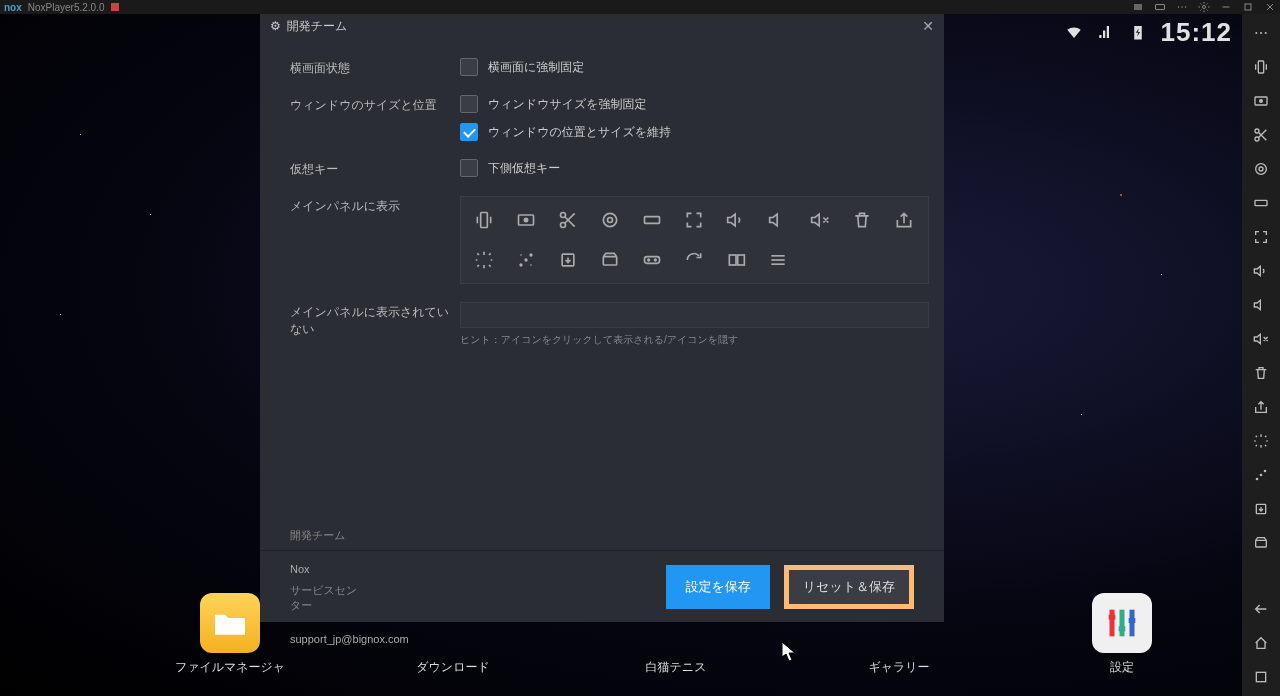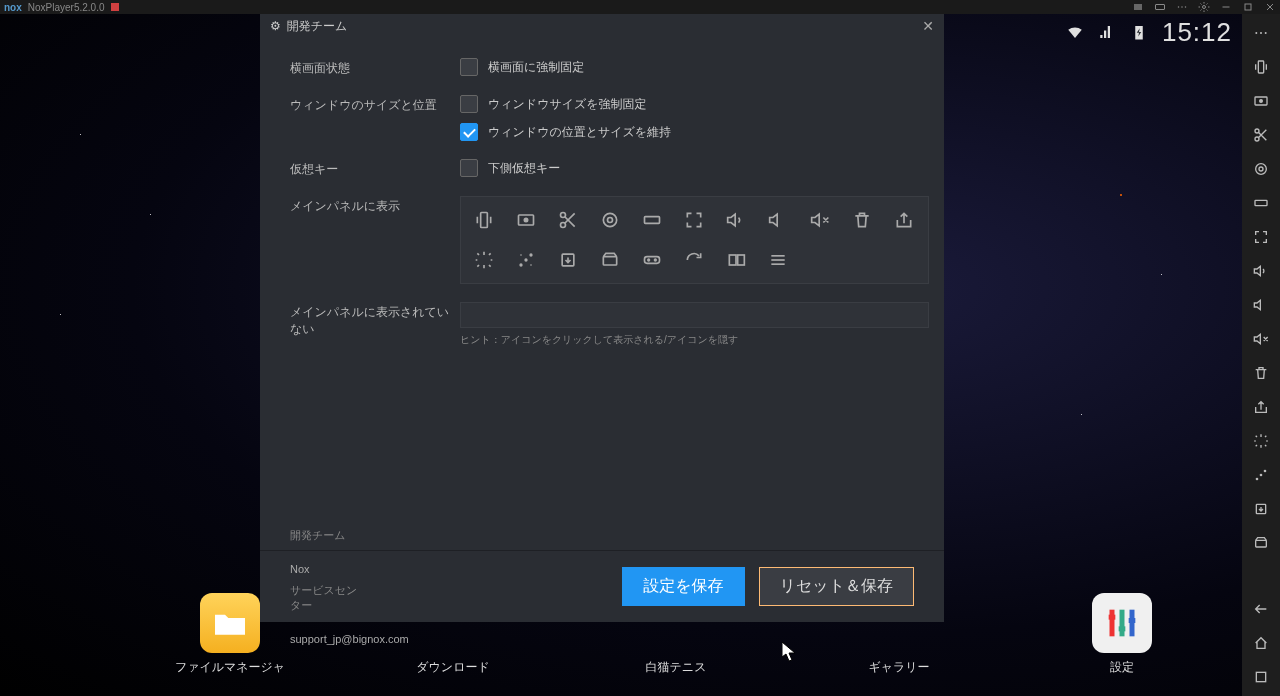--- a/index.html
+++ b/index.html
@@ -12,21 +12,21 @@
 .titlebar .win-ctrl span { cursor: pointer; color: #888; display:inline-flex; align-items:center; }
 .titlebar svg { width: 12px; height: 12px; }
 
 
 .main-shell { position: absolute; top: 14px; left: 0; right: 38px; bottom: 0; background: #0a0a1a; background-image: radial-gradient(ellipse at 70% 40%, #1a1a3a 0%, #050510 60%, #000 100%); }
 .main-shell::before, .main-shell::after { content:""; position:absolute; border-radius:50%; }
 
 .star { position:absolute; width:1px; height:1px; background:#fff; border-radius:50%; }
 
 
-.android-status { position: absolute; top: 14px; right: 38px; height: 36px; display:flex; align-items:center; gap:14px; padding-right:10px; color:#e0e0e0; font-size:24px; font-weight:400; }
+.android-status { position: absolute; top: 14px; right: 38px; height: 36px; display:flex; align-items:center; gap:14px; padding-right:10px; color:#e0e0e0; font-size:24px; font-weight:700; }
 .android-status .ico { width:18px; height:18px; }
 .android-status .time { font-size: 26px; letter-spacing: 1px; }
 
 
 .dialog { position:absolute; top:14px; left:260px; width:684px; height:608px; background:#2a2d33; color:#e0e0e0; display:flex; flex-direction:column; }
 .dialog-header { height:24px; display:flex; align-items:center; padding:0 10px; font-size:12px; color:#ccc; }
 .dialog-header .gear { margin-right:6px; }
 .dialog-header .close { margin-left:auto; cursor:pointer; color:#aaa; font-size:14px; }
 .tabs { height:32px; display:flex; padding:0 20px; border-bottom:1px solid #1e2025; }
 .tab { padding:0 22px; display:flex; align-items:center; font-size:12px; color:#aaa; cursor:pointer; }
@@ -45,21 +45,21 @@
 .iconbox.empty { height:90px; }
 .tool-icon { width:22px; height:22px; color:#aaa; cursor:pointer; display:flex; align-items:center; justify-content:center; }
 .tool-icon svg { width:20px; height:20px; }
 .hint { font-size:10px; color:#888; margin-top:5px; }
 
 .dialog-footer { height:72px; border-top:1px solid #1e2025; display:flex; align-items:center; padding:0 30px; font-size:11px; }
 .dialog-footer .info { display:flex; flex-direction:column; gap:8px; }
 .dialog-footer .info-row { display:flex; gap:20px; color:#aaa;flex-direction:column; }
 .dialog-footer .info-row .k { width:70px; color:#888; }
 .dialog-footer .btns { margin-left:auto; display:flex; gap:14px; }
-.btn { padding:8px 20px; font-size:16px; border:1px solid #fdba74; background:#3a3d43; color:#ddd; cursor:pointer; }
+.btn { padding:8px 14px; font-size:13px; border:5px solid #fdba74; background:#3a3d43; color:#ddd; cursor:pointer; }
 .btn.primary { background:#2196f3; border-color:#2196f3; color:#fff; }
 
 
 .dock-bar { position:absolute; left:110px; right:38px; bottom:16px; height:100px; display:flex; align-items:flex-end; padding:0 20px 4px 20px; gap:0; color:#ddd; font-size:12px; justify-content:space-between; }
 .dock-item { display:flex; flex-direction:column; align-items:center; gap:6px; width:200px; }
 .dock-ico { width:60px; height:60px; border-radius:12px; display:flex; align-items:center; justify-content:center; }
 .dock-ico svg { width:40px; height:40px; }
 .dock-ico.folder { background:linear-gradient(#ffd35a,#f5b020); }
 .dock-ico.settings { background:#f0f0f0; }
 

